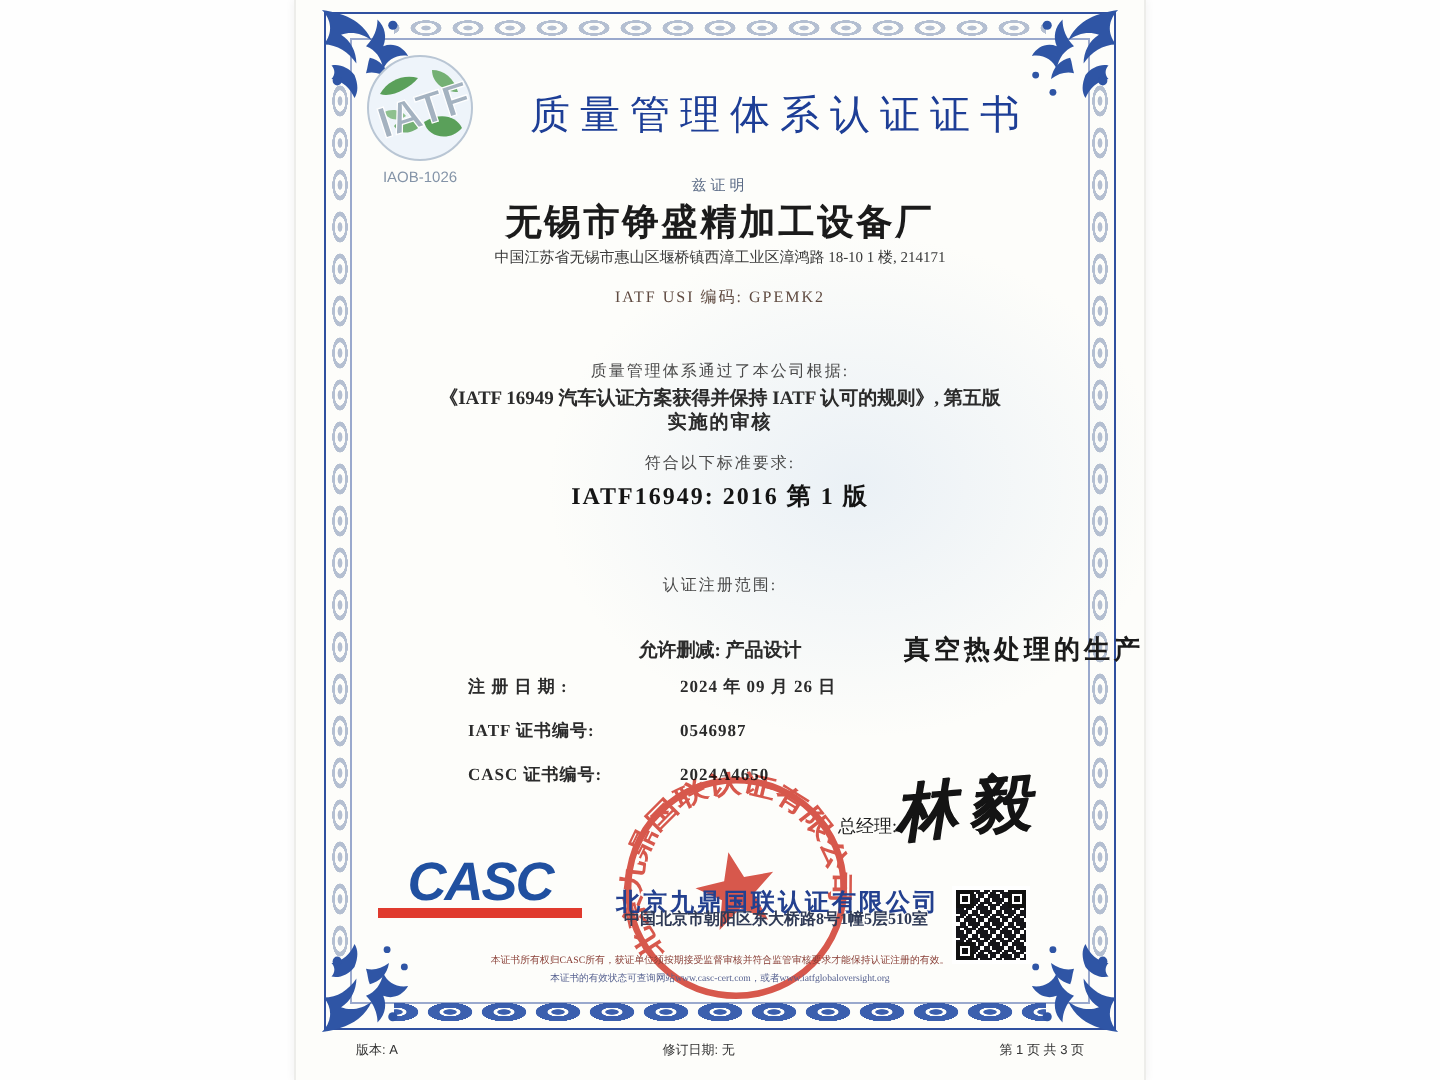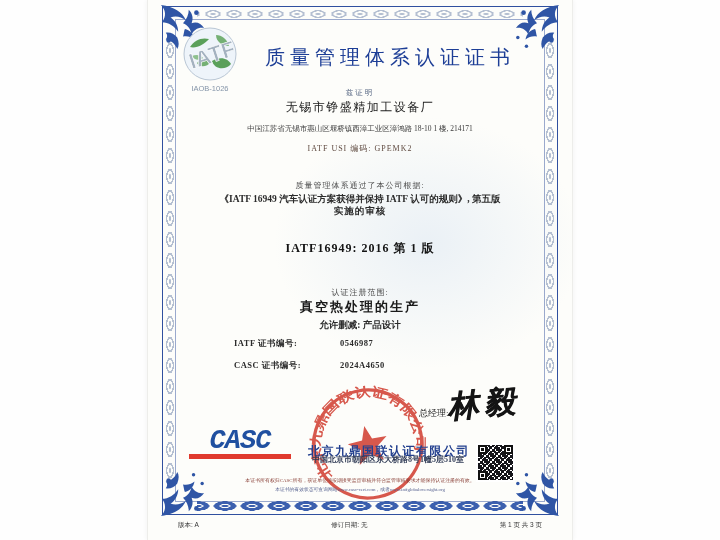--- a/index.html
+++ b/index.html
@@ -36,43 +36,43 @@
   .c-bl{left:-3px;bottom:-3px;transform:scaleY(-1);}
   .c-br{right:-3px;bottom:-3px;transform:scale(-1,-1);}
   
   .ctr{position:absolute;left:0;right:0;text-align:center;}
   .iatf-logo{position:absolute;left:34px;top:26px;width:56px;height:56px;}
   .iaob{position:absolute;left:26px;top:84px;width:72px;text-align:center;
         font-size:7.5px;color:#8494a8;font-family:"Liberation Sans",sans-serif;}
   .title{position:absolute;left:104px;right:44px;top:44px;text-align:center;
          font-size:20px;font-weight:normal;letter-spacing:5px;color:#1d3e96;}
   .certify{top:88px;font-size:7.5px;color:#5a6a85;letter-spacing:2px;}
-  .company{top:99px;font-size:12px;font-weight:normal;letter-spacing:1.5px;color:#1b1b1b;}
+  .company{top:99px;font-size:18px;font-weight:bold;letter-spacing:1.5px;color:#1b1b1b;}
   .address{top:124px;font-size:7.5px;color:#3a3a3a;text-align:center;}
   .usi{top:143px;font-size:8px;color:#5f4a40;letter-spacing:1px;}
   .basis-intro{top:180px;font-size:8px;color:#4a4a4a;letter-spacing:1px;}
   .rule1{top:193px;font-size:9.5px;font-weight:bold;color:#2b2b2b;}
   .rule2{top:205px;font-size:9.5px;font-weight:bold;color:#2b2b2b;letter-spacing:1px;}
   .meets{top:226px;font-size:8px;color:#4a4a4a;letter-spacing:1px;}
   .standard{top:240px;font-size:12px;font-weight:bold;color:#141414;letter-spacing:1px;}
   .scope-label{top:287px;font-size:8px;color:#4a4a4a;letter-spacing:1px;}
-  .scope{top:298px;font-size:13px;font-weight:bold;color:#1b1b1b;letter-spacing:2px;}
+  .scope{top:316px;font-size:13px;font-weight:bold;color:#1b1b1b;letter-spacing:2px;text-align:right;}
   .exclusion{top:319px;font-size:9.5px;font-weight:bold;color:#2b2b2b;}
   .fields{position:absolute;left:86px;top:337px;width:300px;}
   .frow{display:flex;margin-bottom:9px;font-size:8.5px;font-weight:bold;color:#2b2b2b;line-height:13px;}
   .flabel{width:106px;letter-spacing:.5px;}
   .fvalue{letter-spacing:.5px;}
   .seal{position:absolute;left:161px;top:385px;width:118px;height:118px;
         opacity:.85;transform:rotate(-12deg);mix-blend-mode:multiply;}
   .manager{position:absolute;left:271px;top:407px;font-size:9px;color:#222;}
   .signature{position:absolute;left:299px;top:383px;font-size:31px;font-weight:bold;font-style:italic;
         color:#141414;transform:rotate(-5deg);letter-spacing:6px;
         text-shadow:.4px .3px 0 #141414;}
   .casc-logo{position:absolute;left:40px;top:428px;width:104px;text-align:center;}
-  .casc-text{font-family:Liberation Mono, monospace;font-size:27px;font-weight:900;font-style:italic;
+  .casc-text{font-family:Liberation Sans, sans-serif;font-size:27px;font-weight:900;font-style:italic;
         color:#2050a0;letter-spacing:-1px;line-height:26px;}
   .casc-bar{width:102px;height:5px;background:#e03a2e;margin:0 auto;}
   .issuer{position:absolute;left:148px;top:443px;width:186px;text-align:center;
         font-size:12px;font-weight:bold;color:#23408f;letter-spacing:1.5px;}
   .issuer-addr{position:absolute;left:108px;top:454px;width:264px;text-align:center;
         font-size:8px;color:#2f3a55;font-weight:bold;}
   .qr{position:absolute;left:330px;top:445px;width:35px;height:35px;background:
       repeating-conic-gradient(#15151a 0% 25%, rgba(0,0,0,0) 0% 50%) 0 0/4px 4px,
       repeating-conic-gradient(#15151a 0% 25%, rgba(0,0,0,0) 0% 50%) 2px 1px/6px 6px,#fff;
       outline:2px solid #fff;}
@@ -170,27 +170,32 @@
 
     <div class="title">质量管理体系认证证书</div>
     <div class="ctr certify">兹证明</div>
     <div class="ctr company">无锡市铮盛精加工设备厂</div>
     <div class="ctr address">中国江苏省无锡市惠山区堰桥镇西漳工业区漳鸿路 18-10  1 楼, 214171</div>
     <div class="ctr usi">IATF USI 编码: GPEMK2</div>
 
     <div class="ctr basis-intro">质量管理体系通过了本公司根据:</div>
     <div class="ctr rule1">《IATF 16949 汽车认证方案获得并保持 IATF 认可的规则》, 第五版</div>
     <div class="ctr rule2">实施的审核</div>
+    <div class="ctr meets">符合以下标准要求:</div>
     <div class="ctr standard">IATF16949: 2016 第 1 版</div>
 
     <div class="ctr scope-label">认证注册范围:</div>
     <div class="ctr scope">真空热处理的生产</div>
     <div class="ctr exclusion">允许删减: 产品设计</div>
 
     <div class="fields">
+      <div class="frow">
+        <span class="flabel">注 册 日 期 :</span>
+        <span class="fvalue">2024 年 09 月 26 日</span>
+      </div>
       <div class="frow">
         <span class="flabel">IATF 证书编号:</span>
         <span class="fvalue">0546987</span>
       </div>
       <div class="frow">
         <span class="flabel">CASC 证书编号:</span>
         <span class="fvalue">2024A4650</span>
       </div>
     </div>
 

